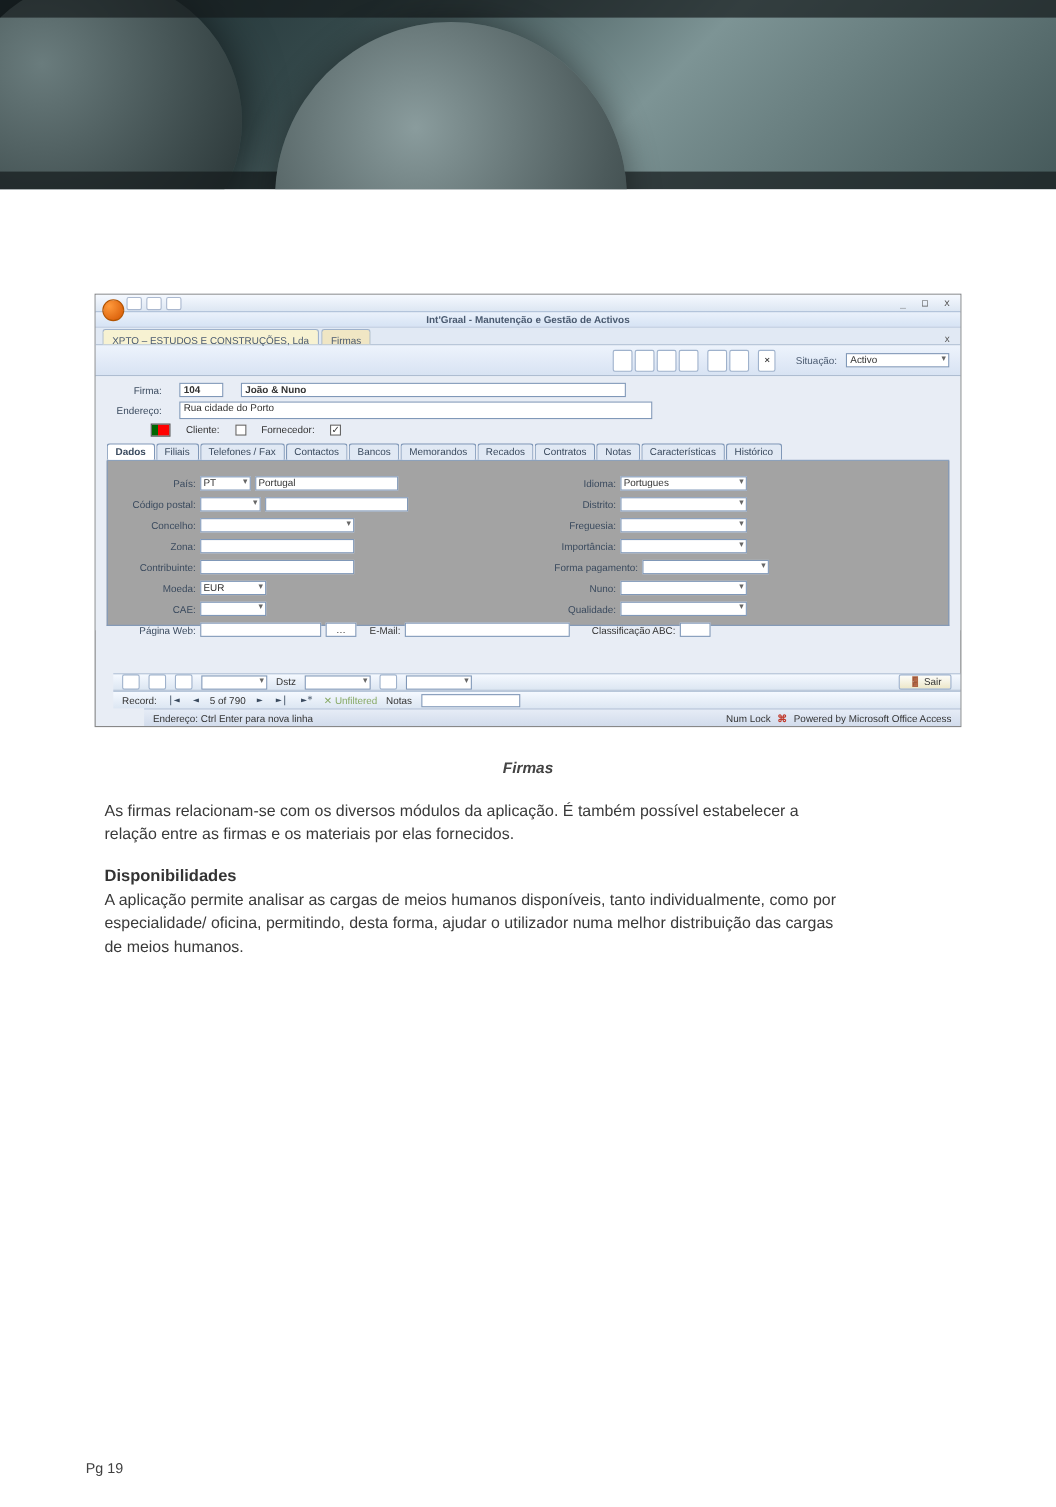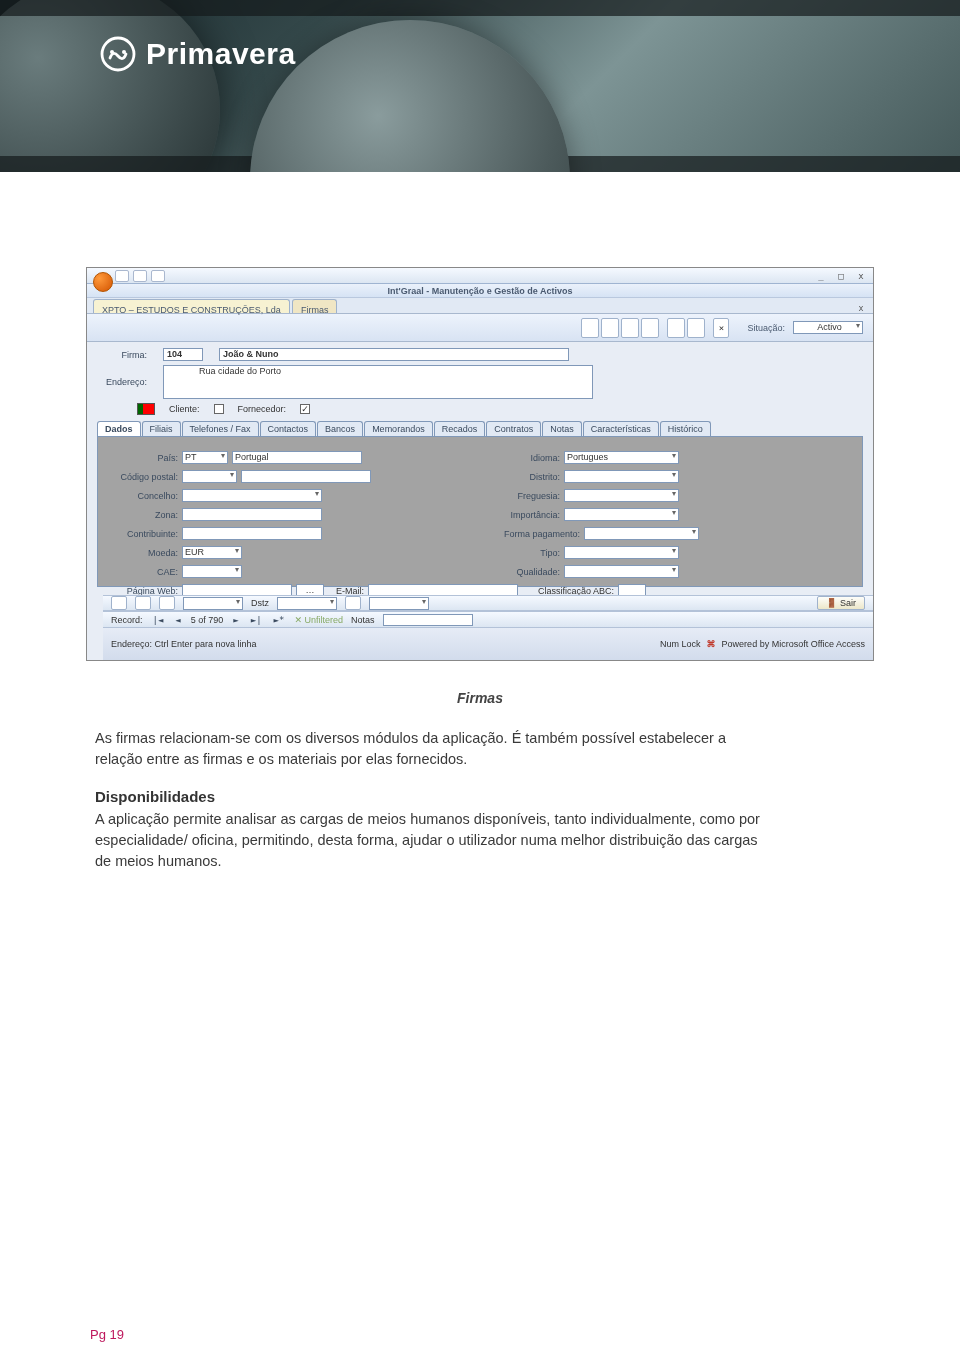--- a/index.html
+++ b/index.html
@@ -26,21 +26,21 @@
   .quickbar { margin-left:28px; display:flex; gap:4px; }
   .qk { width:14px; height:12px; background:#fff; border:1px solid #aab8cf; border-radius:2px; }
   .ss-tabbar { height:16px; background:#e1e9f4; border-bottom:1px solid #a8b8ce; display:flex; align-items:flex-end; padding-left:6px; gap:0; }
   .doctab { height:14px; padding:4px 8px; border:1px solid #9fb2cc; border-bottom:none; background:#f7f2d2; border-radius:3px 3px 0 0; line-height:13px; color:#4a5a70; }
   .doctab.sub { background:#f0e6c4; margin-left:2px; }
   .tabclose { margin-left:auto; margin-right:6px; color:#555; width:12px; text-align:center; }
   .ss-toolbar { height:28px; background:linear-gradient(#edf3fc,#d8e3f3); border-bottom:1px solid #a8b8ce; display:flex; align-items:center; justify-content:flex-end; padding:0 10px; gap:8px; }
   .tb-group { display:flex; gap:2px; }
   .tb-btn { width:18px; height:20px; background:#fff; border:1px solid #9fb2cc; border-radius:2px; }
   .sit-lbl { margin-left:10px; color:#4a5a70; }
-  .sit-sel { width:70px; height:14px; border:1px solid #8098b8; background:#fff;text-align:center; }
+  .sit-sel { width:94px; height:14px; border:1px solid #8098b8; background:#fff; }
   .ss-form { padding:6px 10px 4px 10px; background:#e8edf5; }
   .row { display:flex; align-items:center; margin-bottom:4px; gap:16px; }
   .lbl { width:50px; text-align:right; color:#3a4a5e; }
   .shortfld { border:1px solid #8098b8; background:#fff; height:13px; }
   .w40 { width:40px; } .w330 { width:350px; } .w430 { width:430px; }
   .flagrow { display:flex; align-items:center; gap:14px; margin:4px 0 6px 40px; }
   .flag { width:18px; height:12px; background:linear-gradient(to right,#006600 33%,#ff0000 33%); border:1px solid #555; position:relative; }
   .chk { width:10px; height:10px; border:1px solid #666; background:#fff; display:inline-block; }
   .tabs { display:flex; gap:0; border-bottom:1px solid #8098b8; margin-top:6px; }
   .tab { padding:2px 7px; border:1px solid #8098b8; border-bottom:none; background:#e1e9f4; border-radius:3px 3px 0 0; margin-right:1px; color:#3a4a5e; }
@@ -51,46 +51,35 @@
   .f .l { width:70px; text-align:right; color:#3a4a5e; }
   .sel,.inp { border:1px solid #8098b8; background:#fff; height:13px; }
   .sel { position:relative; }
   .sel::after { content:"▾"; position:absolute; right:2px; top:-1px; font-size:8px; color:#666; }
   .w55{width:55px;} .w130{width:130px;} .w115{width:115px;} .w60{width:60px;} .w46{width:46px;} .w140{width:140px;} .w28{width:28px;}
   .ss-bottom { position:absolute; left:16px; right:0; bottom:0; }
   .recbar { height:16px; background:linear-gradient(#f5f9ff,#dce6f2); border-top:1px solid #b3c2d8; display:flex; align-items:center; padding:0 8px; gap:8px; }
   .navbtn { font-family:monospace; color:#3a4a5e; padding:0 2px; }
   .recfld { border:1px solid #8098b8; background:#fff; height:12px; width:90px; }
   .sair { margin-left:auto; border:1px solid #9fb2cc; background:linear-gradient(#fdfdfa,#ece7c9); padding:1px 8px; border-radius:2px; }
-  .statusbar { height:33px; background:linear-gradient(#e6ecf6,#d2dcec); border-top:1px solid #b3c2d8; display:flex; align-items:center; padding:0 8px; gap:6px; }
+  .statusbar { height:16px; background:linear-gradient(#e6ecf6,#d2dcec); border-top:1px solid #b3c2d8; display:flex; align-items:center; padding:0 8px; gap:6px;margin-left:28px; }
 
   
   .content { position:absolute; left:95px; top:690px; width:680px; }
   .caption { font-style:italic; font-weight:bold; font-size:14px; color:#444; text-align:center; width:788px; margin-left:-9px; margin-bottom:22px; }
   .para { font-size:14.5px; line-height:1.45; color:#3a3a3a; margin-bottom:18px; }
   .subhead { font-weight:bold; font-size:15px; color:#333; margin-bottom:4px; }
-  .pagenum { position:absolute; left:90px; bottom:28px; font-size:13px; color:#be185d; }
+  .pagenum { position:absolute; left:78px; bottom:28px; font-size:13px; color:#404040; }
 </style>
 </head>
 <body>
 
 <div class="banner">
   <div class="banner-bar top"></div>
   <div class="banner-bar bottom"></div>
-  <div class="logo">
-    <span class="logo-icon">
-      <svg width="36" height="36" viewBox="0 0 36 36">
-        <circle cx="18" cy="18" r="16" fill="none" stroke="#fff" stroke-width="2.8"></circle>
-        <path d="M10 22 Q13 14 18 20 Q23 26 26 18" fill="none" stroke="#fff" stroke-width="2.8" stroke-linecap="round"></path>
-        <circle cx="12" cy="16" r="2" fill="#fff"></circle>
-          <circle cx="24" cy="16" r="2" fill="#fff"></circle>
-      </svg>
-    </span>
-    <span class="logo-text">Primavera</span>
-  </div>
 </div>
 
 <div class="screenshot">
   <div class="orb"></div>
 
   <div class="ss-titlebar">
     <div class="quickbar">
       <div class="qk"></div>
       <div class="qk"></div>
       <div class="qk"></div>
@@ -129,21 +118,21 @@
   </div>
 
   <div class="ss-form">
     <div class="row">
       <span class="lbl">Firma:</span>
       <div class="shortfld w40"><span style="padding-left:3px;font-weight:bold;">104</span></div>
       <div class="shortfld w330"><span style="padding-left:3px;font-weight:bold;">João &amp; Nuno</span></div>
     </div>
     <div class="row">
       <span class="lbl">Endereço:</span>
-      <div class="shortfld w430" style="height:34px;padding-left:32px;"><span style="padding-left:3px;">Rua cidade do Porto</span></div>
+      <div class="shortfld w430" style="height:16px;"><span style="padding-left:3px;">Rua cidade do Porto</span></div>
     </div>
     <div class="flagrow">
       <span class="flag"></span>
       <span>Cliente:</span>
       <span class="chk"></span>
       <span>Fornecedor:</span>
       <span class="chk" style="text-align:center;line-height:9px;">✓</span>
     </div>
 
     <div class="tabs">
@@ -207,21 +196,21 @@
         <div class="f">
             <span class="l" style="width:90px;">Forma pagamento:</span>
           <div class="sel w115"></div>
           </div>
 
         <div class="f">
             <span class="l">Moeda:</span>
           <div class="sel w60"><span style="padding-left:2px;">EUR</span></div>
           </div>
         <div class="f">
-            <span class="l">Tipo:</span>
+            <span class="l">Nuno:</span>
           <div class="sel w115"></div>
           </div>
 
         <div class="f">
             <span class="l">CAE:</span>
           <div class="sel w60"></div>
           </div>
         <div class="f">
             <span class="l">Qualidade:</span>
           <div class="sel w115"></div>

